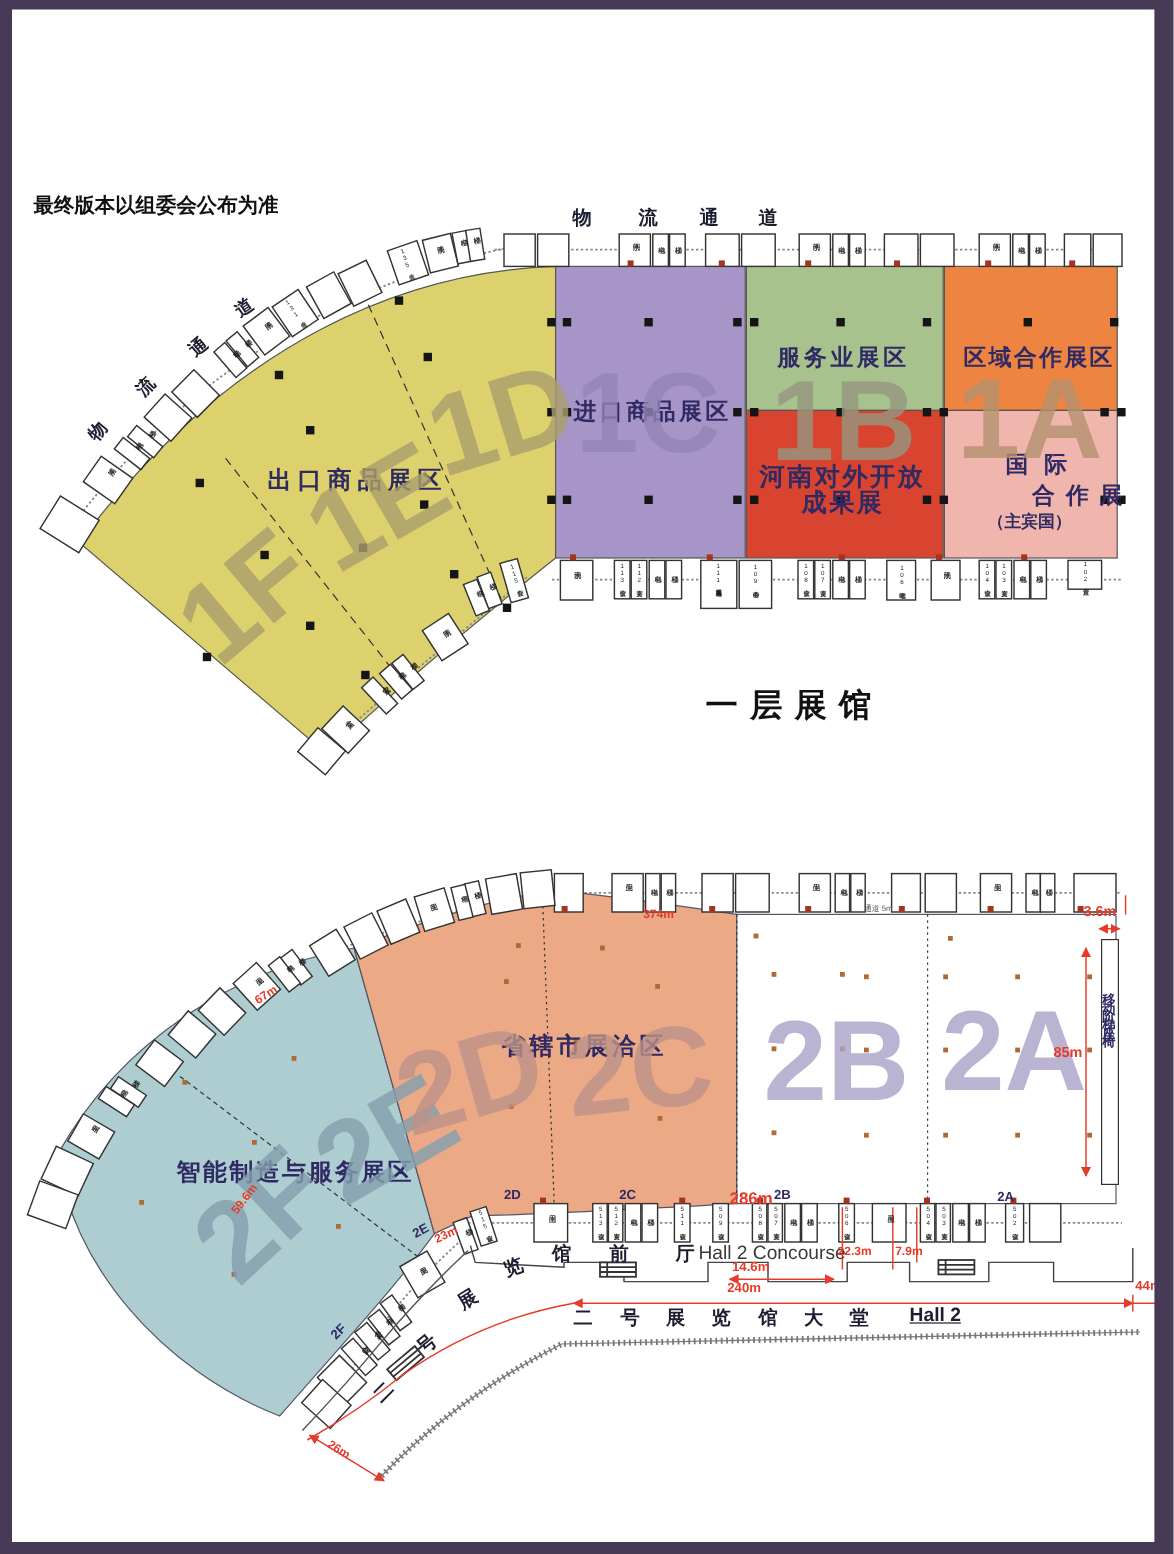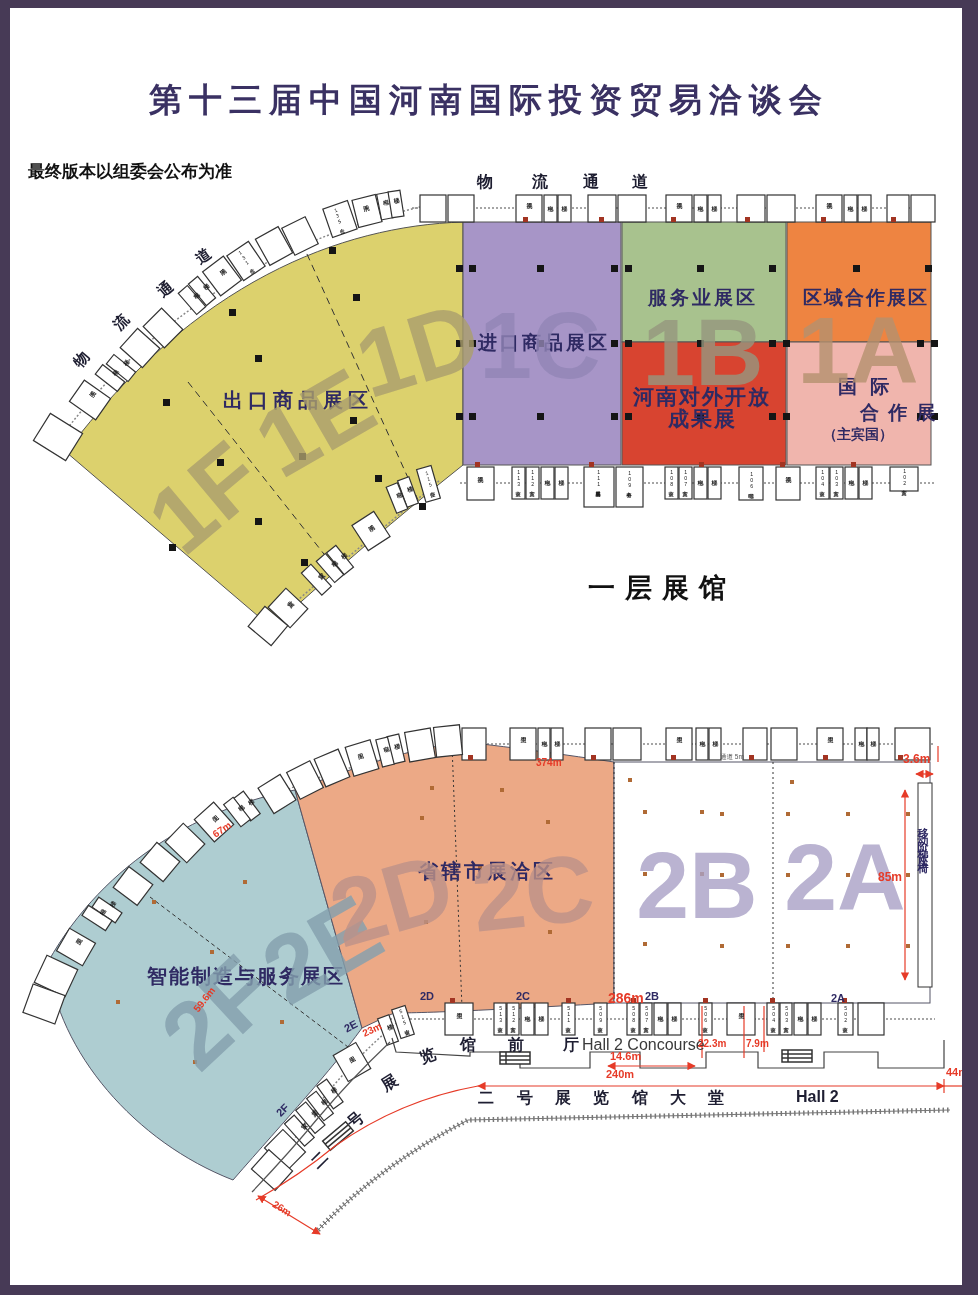--- a/index.html
+++ b/index.html
@@ -354,21 +354,20 @@
     <rect x="450" y="998" width="5" height="5"></rect>
         <rect x="566" y="998" width="5" height="5"></rect>
         <rect x="631" y="998" width="5" height="5"></rect>
         <rect x="703" y="998" width="5" height="5"></rect>
         <rect x="770" y="998" width="5" height="5"></rect>
         <rect x="842" y="998" width="5" height="5"></rect>
   </g>
 </svg>
 
 <div class="ov">
-  <div class="title" style="top:78px;left:0;">第十三届中国河南国际投资贸易洽谈会</div>
   <div class="disc" style="left:28px;top:160px;">最终版本以组委会公布为准</div>
 
   <div class="cap" style="left:588px;top:570px;">一层展馆</div>
 
   <div class="zt" style="left:477px;top:172px;font-size:16px;color:#1d1d30;">物</div>
   <div class="zt" style="left:532px;top:172px;font-size:16px;color:#1d1d30;">流</div>
   <div class="zt" style="left:583px;top:172px;font-size:16px;color:#1d1d30;">通</div>
   <div class="zt" style="left:632px;top:172px;font-size:16px;color:#1d1d30;">道</div>
 
   <div class="zt" style="left:74px;top:350px;font-size:15px;color:#1d1d30;transform:rotate(-50deg);">物</div>
@@ -413,21 +412,21 @@
   <div class="cc" style="left:348px;top:1110px;transform:rotate(-40deg);">号</div>
   <div class="cc" style="left:382px;top:1073px;transform:rotate(-32deg);">展</div>
   <div class="cc" style="left:420px;top:1046px;transform:rotate(-20deg);">览</div>
   <div class="cc" style="left:478px;top:1088px;">二</div>
   <div class="cc" style="left:517px;top:1088px;">号</div>
   <div class="cc" style="left:555px;top:1088px;">展</div>
   <div class="cc" style="left:593px;top:1088px;">览</div>
   <div class="cc" style="left:632px;top:1088px;">馆</div>
   <div class="cc" style="left:670px;top:1088px;">大</div>
   <div class="cc" style="left:708px;top:1088px;">堂</div>
-  <div class="cc" style="left:796px;top:1088px;">Hall 2</div>
+  <div class="cc" style="left:758px;top:1088px;text-decoration:underline;">Hall 2</div>
 
   <div class="ms" style="left:536px;top:757px;font-size:10px;">374m</div>
   <div class="ms" style="left:903px;top:752px;font-size:12px;">3.6m</div>
   <div class="ms" style="left:878px;top:870px;font-size:12px;">85m</div>
   <div class="ms" style="left:608px;top:990px;font-size:14px;">286m</div>
   <div class="ms" style="left:698px;top:1038px;font-size:10px;">22.3m</div>
   <div class="ms" style="left:746px;top:1038px;font-size:10px;">7.9m</div>
   <div class="ms" style="left:610px;top:1050px;">14.6m</div>
   <div class="ms" style="left:606px;top:1068px;">240m</div>
   <div class="ms" style="left:946px;top:1066px;">44m</div>

